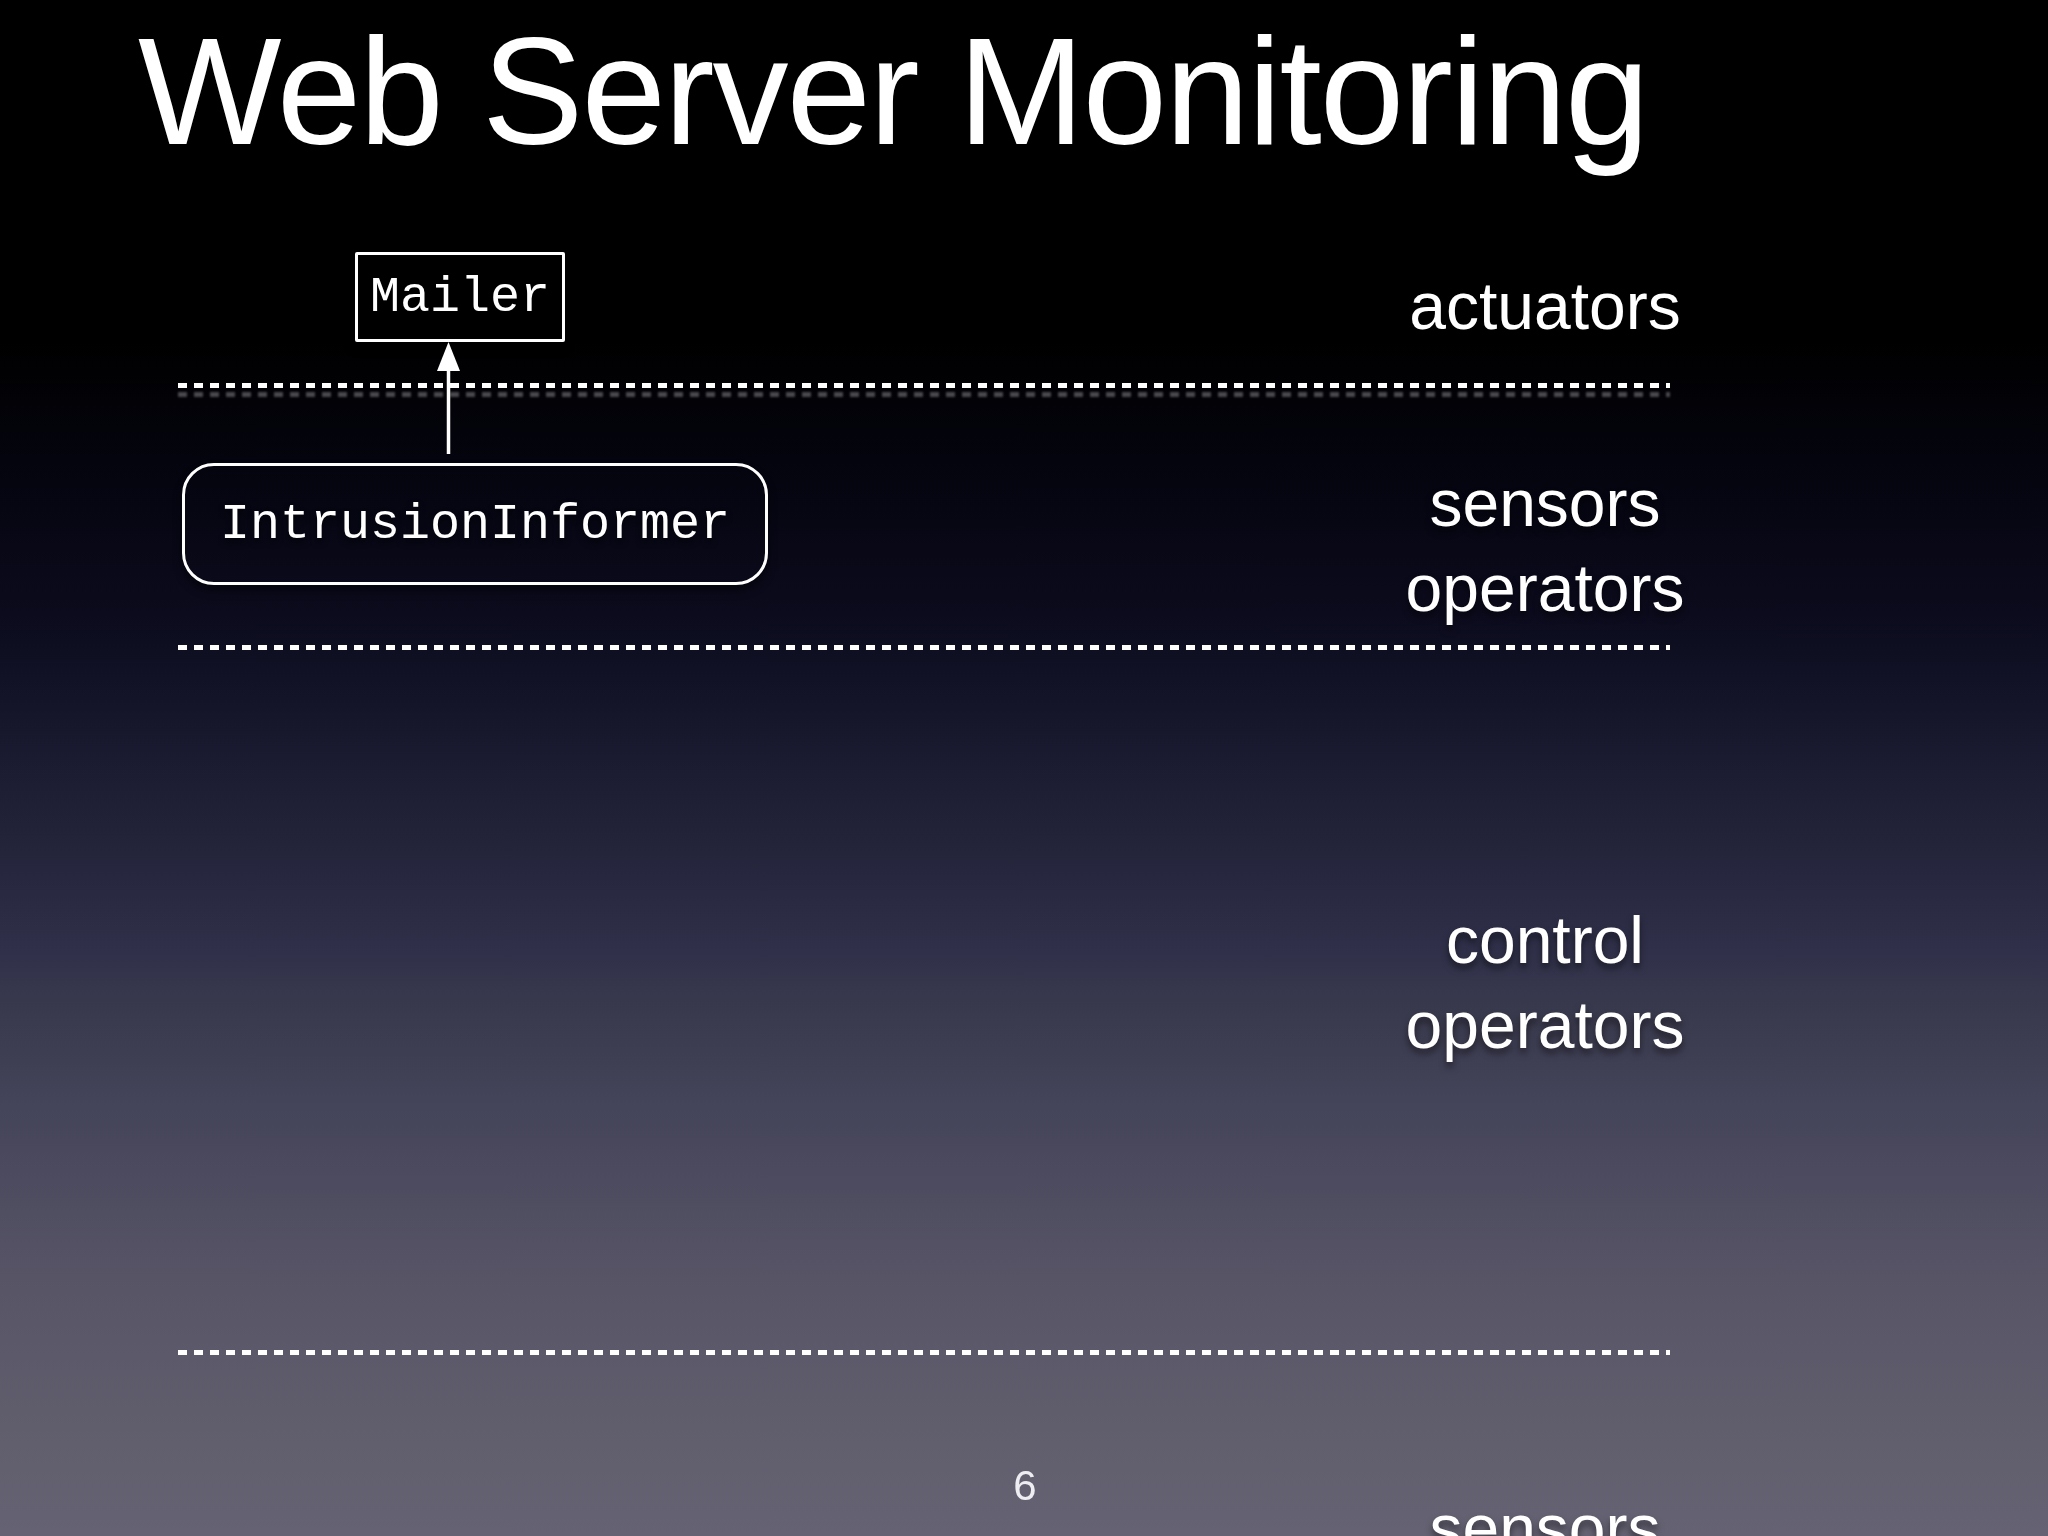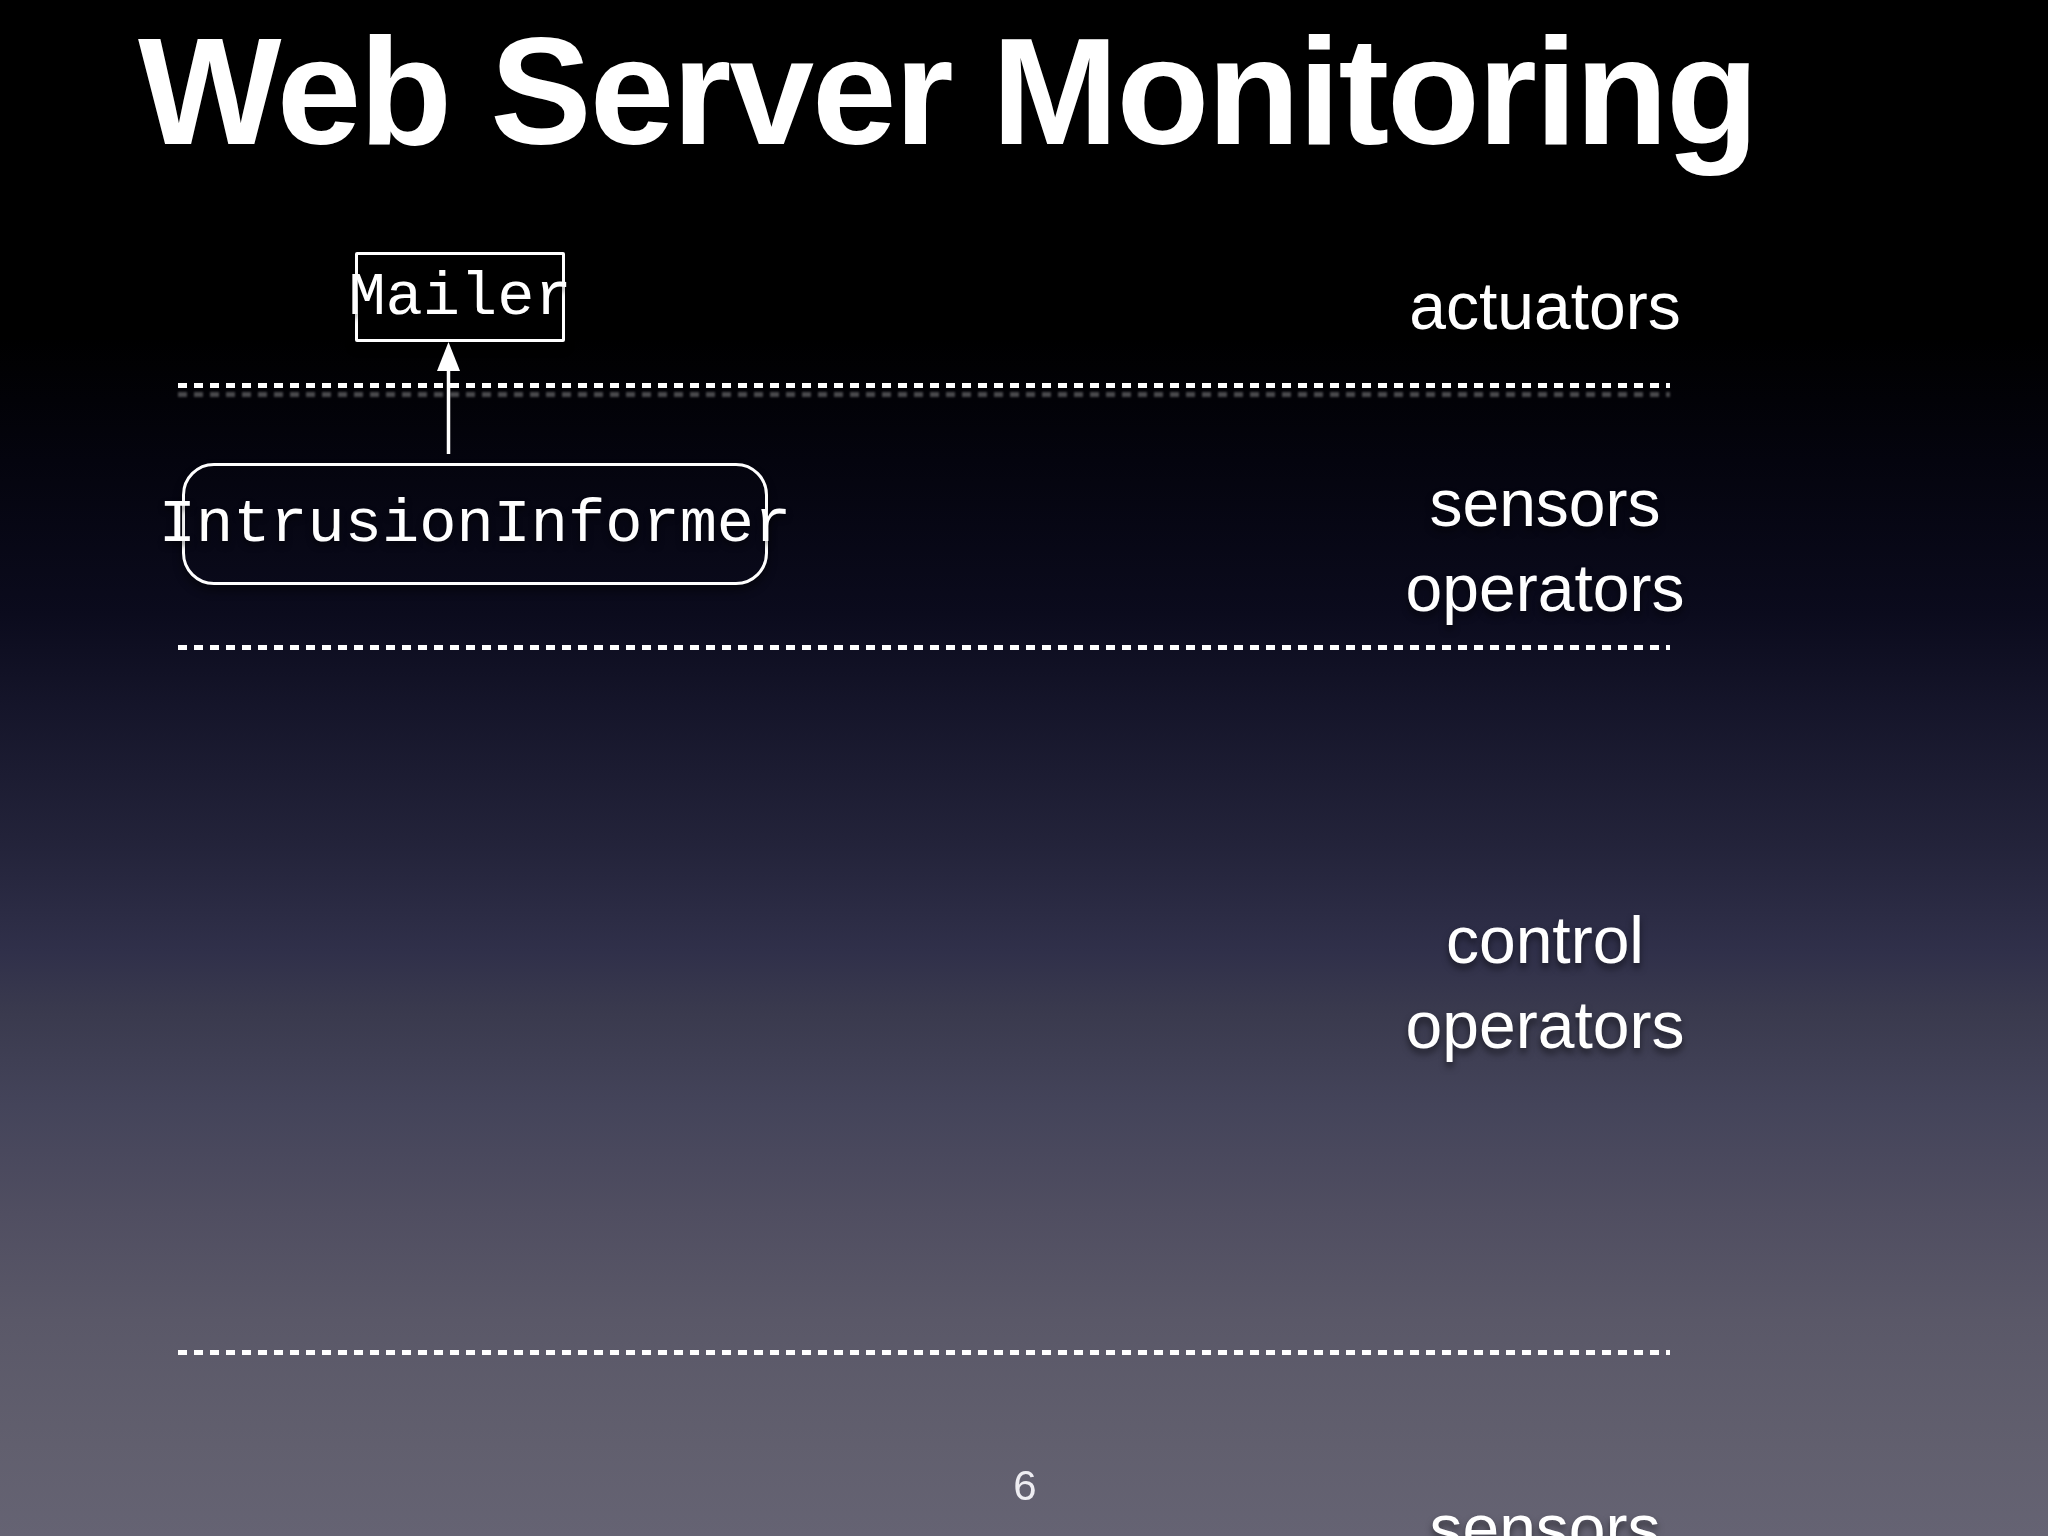--- a/index.html
+++ b/index.html
@@ -25,36 +25,36 @@
       #656373 100%);
     color: #ffffff;
   }
 
   .title {
     position: absolute;
     top: 0;
     left: 138px;
     font-size: 152px;
     line-height: 1.2;
-    font-weight: 700;
+    font-weight: 400;
     letter-spacing: -2px;
     white-space: nowrap;
     color: #ffffff;
   }
 
   
   .node {
     position: absolute;
     box-sizing: border-box;
     border: 3px solid #ffffff;
     display: flex;
     align-items: center;
     justify-content: center;
     font-family: "Liberation Mono", monospace;
-    font-size: 62px;
+    font-size: 50px;
     color: #ffffff;
     background: transparent;
     box-shadow: 0 6px 10px rgba(0,0,0,0.45);
     text-shadow: 0 4px 6px rgba(0,0,0,0.5);
   }
   .node-mailer {
     left: 355px;
     top: 252px;
     width: 210px;
     height: 90px;

